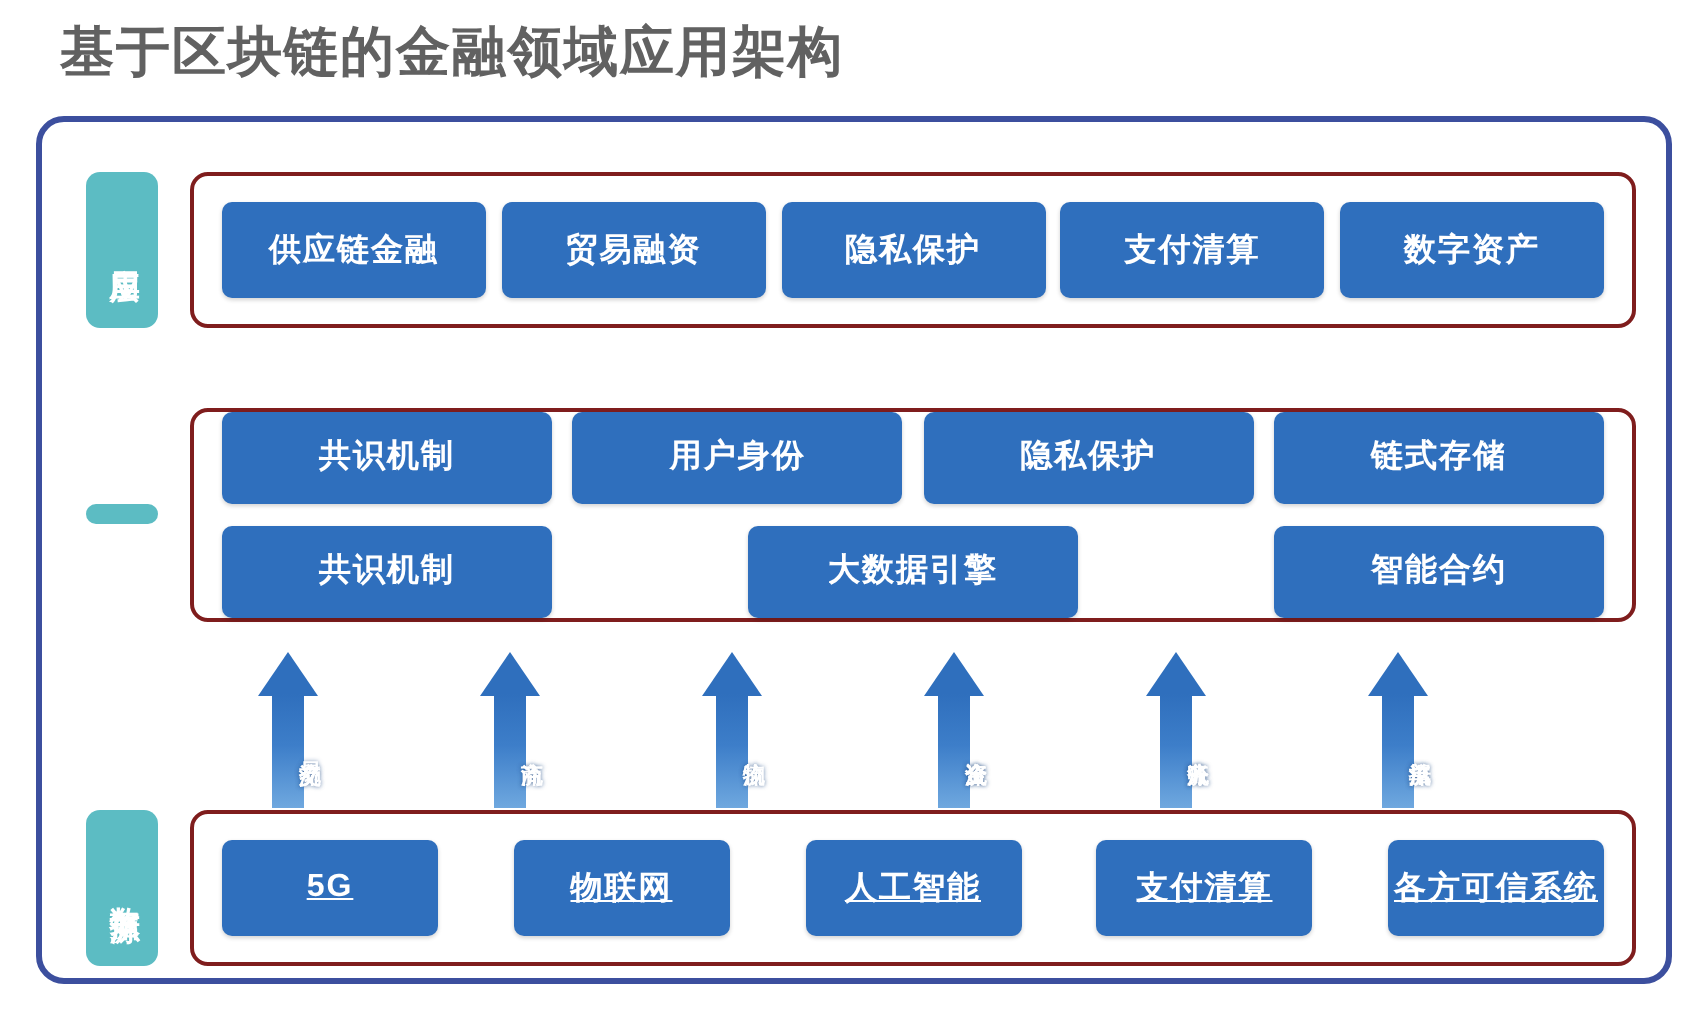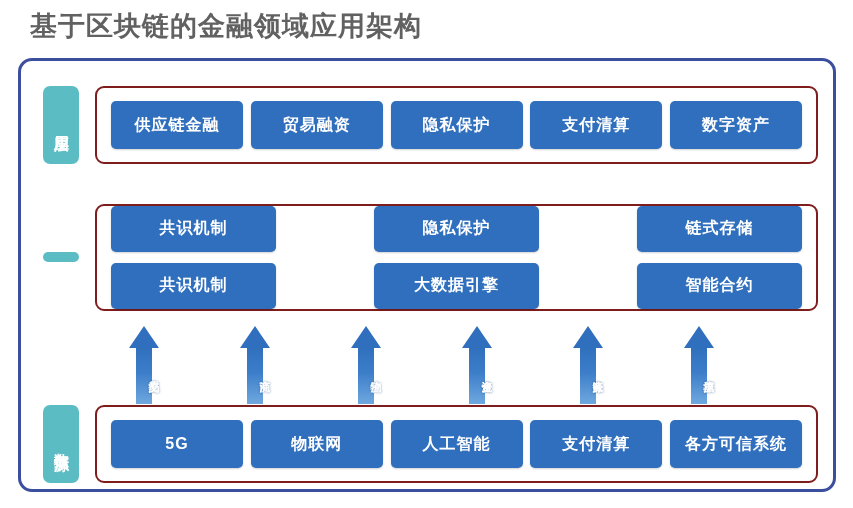--- a/index.html
+++ b/index.html
@@ -98,21 +98,21 @@
     font-size: 16px;
     font-weight: bold;
     display: flex;
     align-items: center;
     justify-content: center;
     letter-spacing: 1px;
     box-shadow: 0 1px 2px rgba(0,0,0,0.18);
     white-space: nowrap;
   }
   .layer-row.app .item-box   { height: 48px; width: 132px; }
-  .layer-row.data .item-box  { height: 48px; width: 132px; }
+  .layer-row.data .item-box  { height: 48px; width: 108px; text-decoration: underline; }
   .layer-row.platform .item-box { height: 46px; width: 165px; }
 
   
   .arrow-band {
     position: absolute;
     left: 60px;
     top: 265px;
     width: 737px;
     height: 78px;
     display: flex;
@@ -179,20 +179,21 @@
         <div class="item-box">数字资产</div>
       </div>
     </div>
   </div>
 
   <div class="layer-row platform">
     <div class="layer-tag">区块链平台</div>
     <div class="layer-body">
       <div class="item-row">
         <div class="item-box">共识机制</div>
+        <div class="item-box">用户身份</div>
         <div class="item-box">隐私保护</div>
         <div class="item-box">链式存储</div>
       </div>
       <div class="item-row">
         <div class="item-box">共识机制</div>
         <div class="item-box">大数据引擎</div>
         <div class="item-box">智能合约</div>
       </div>
     </div>
   </div>

